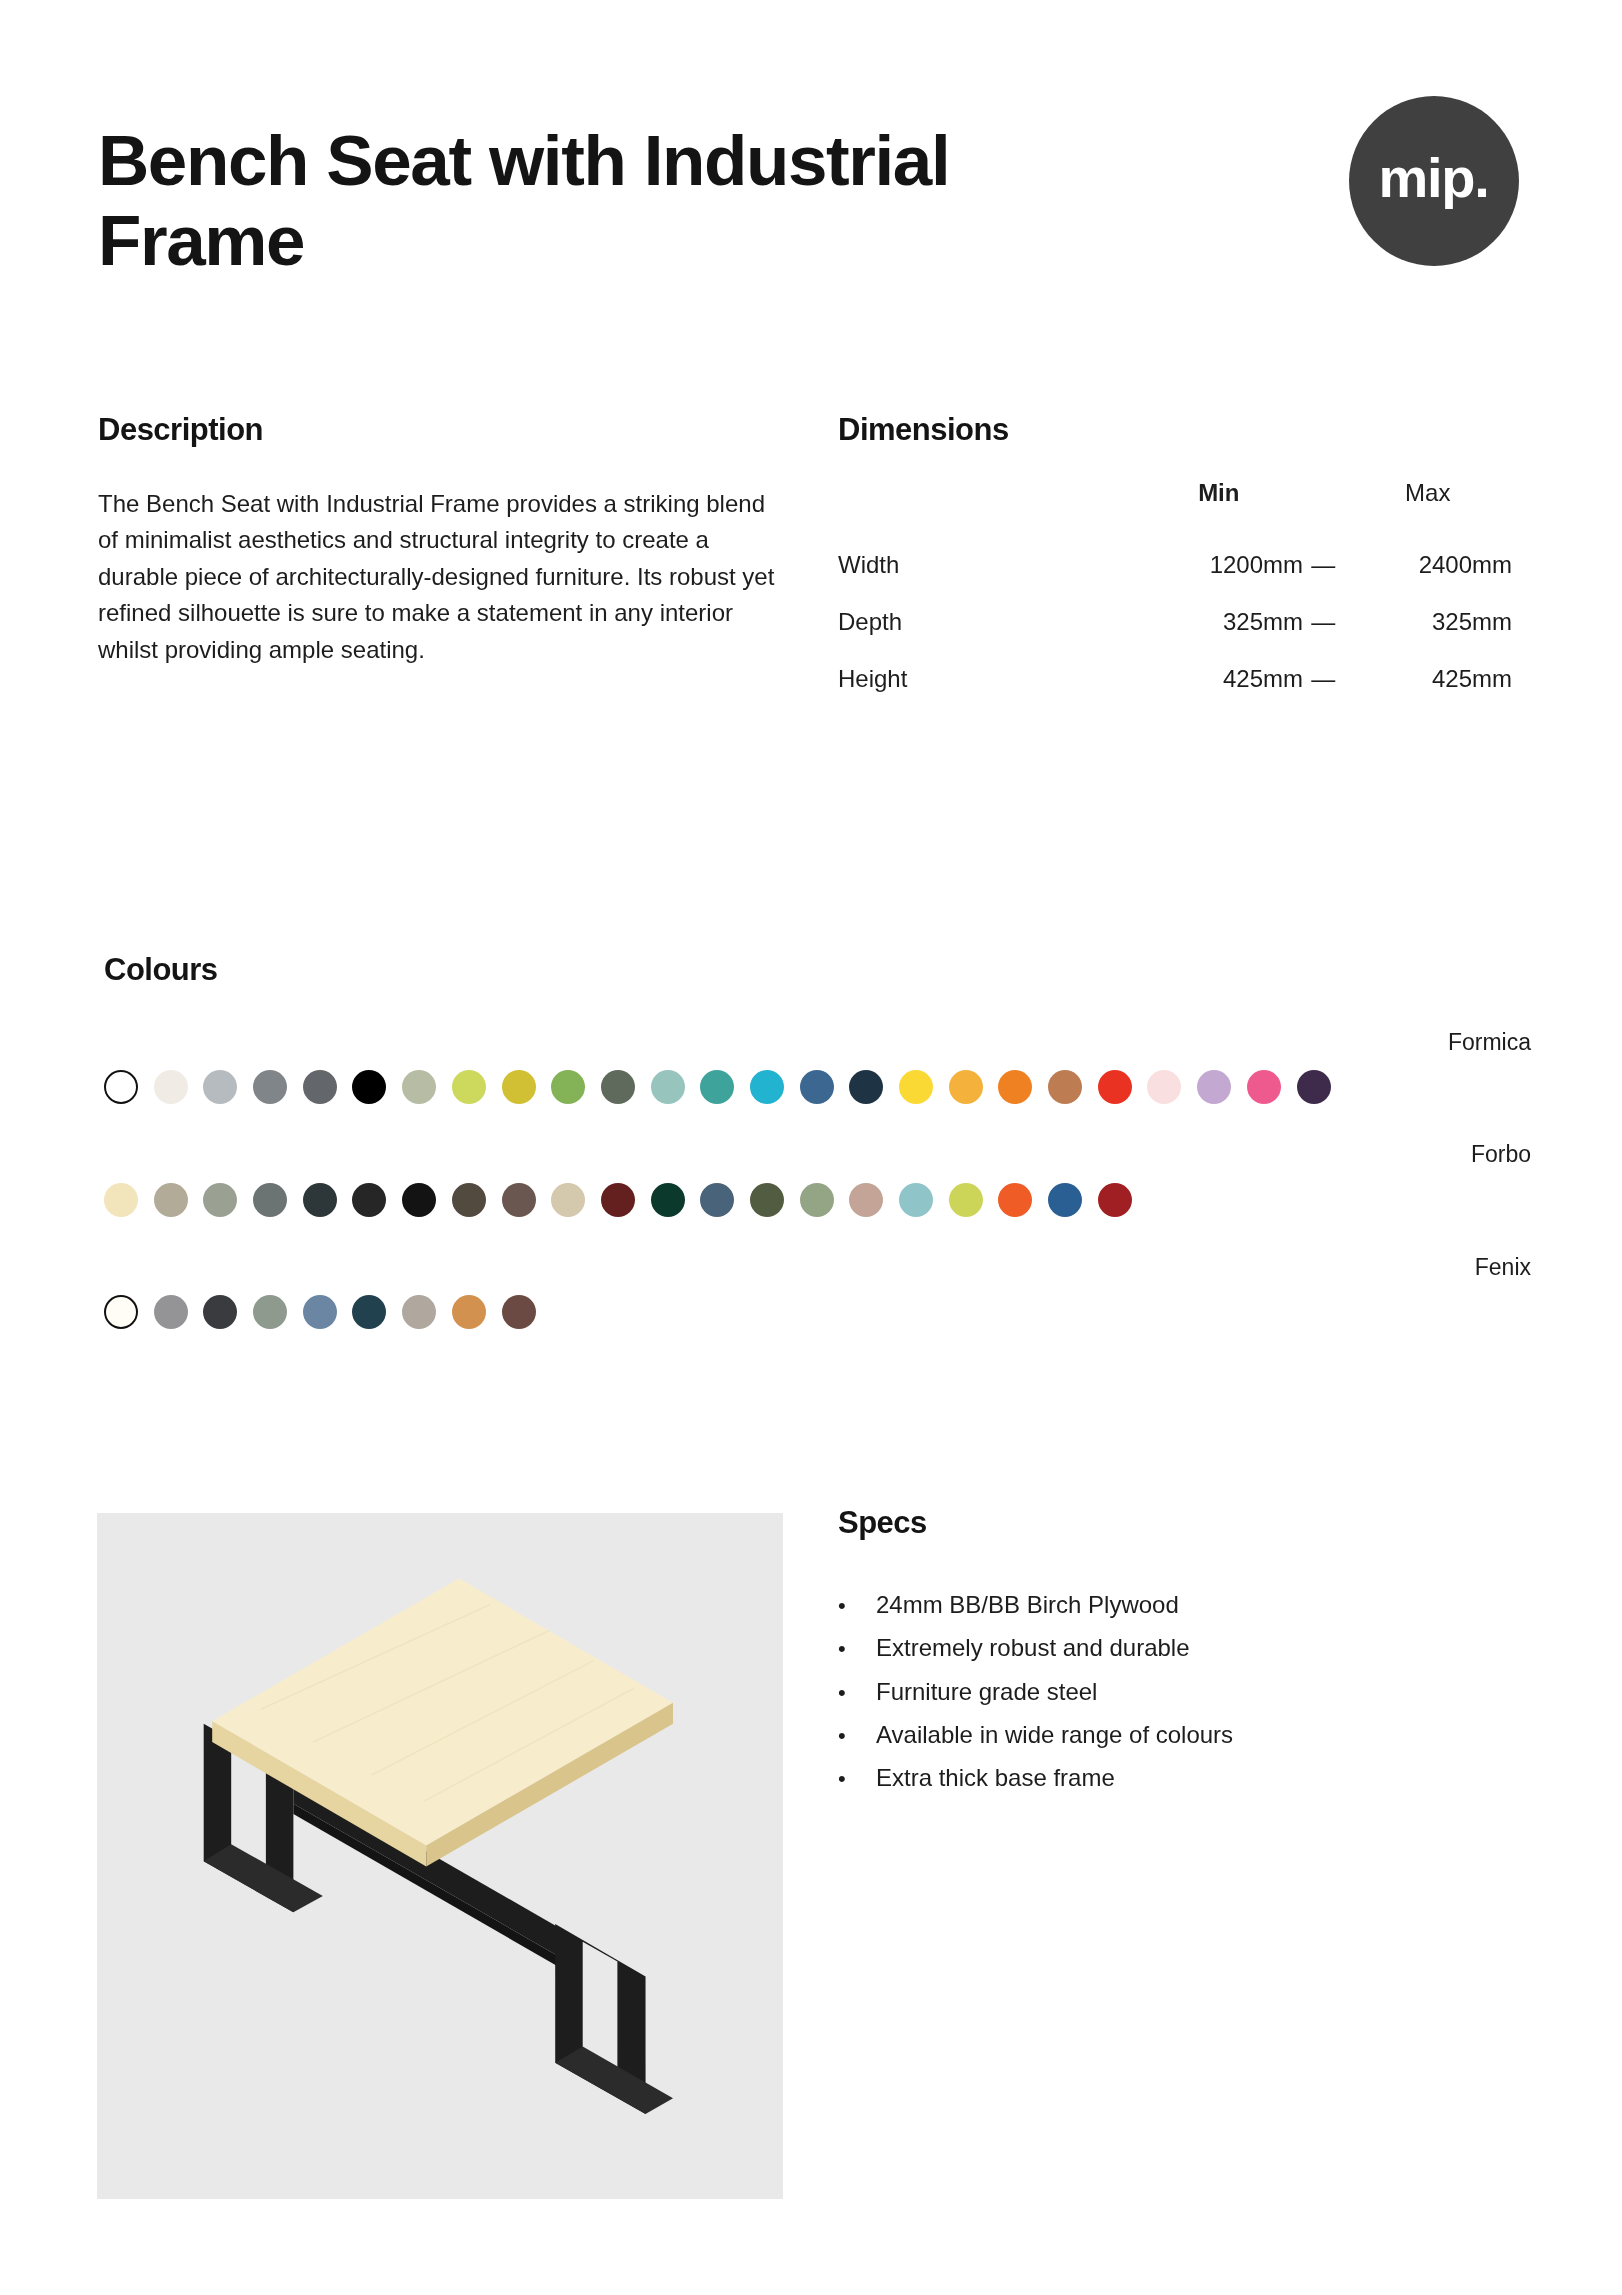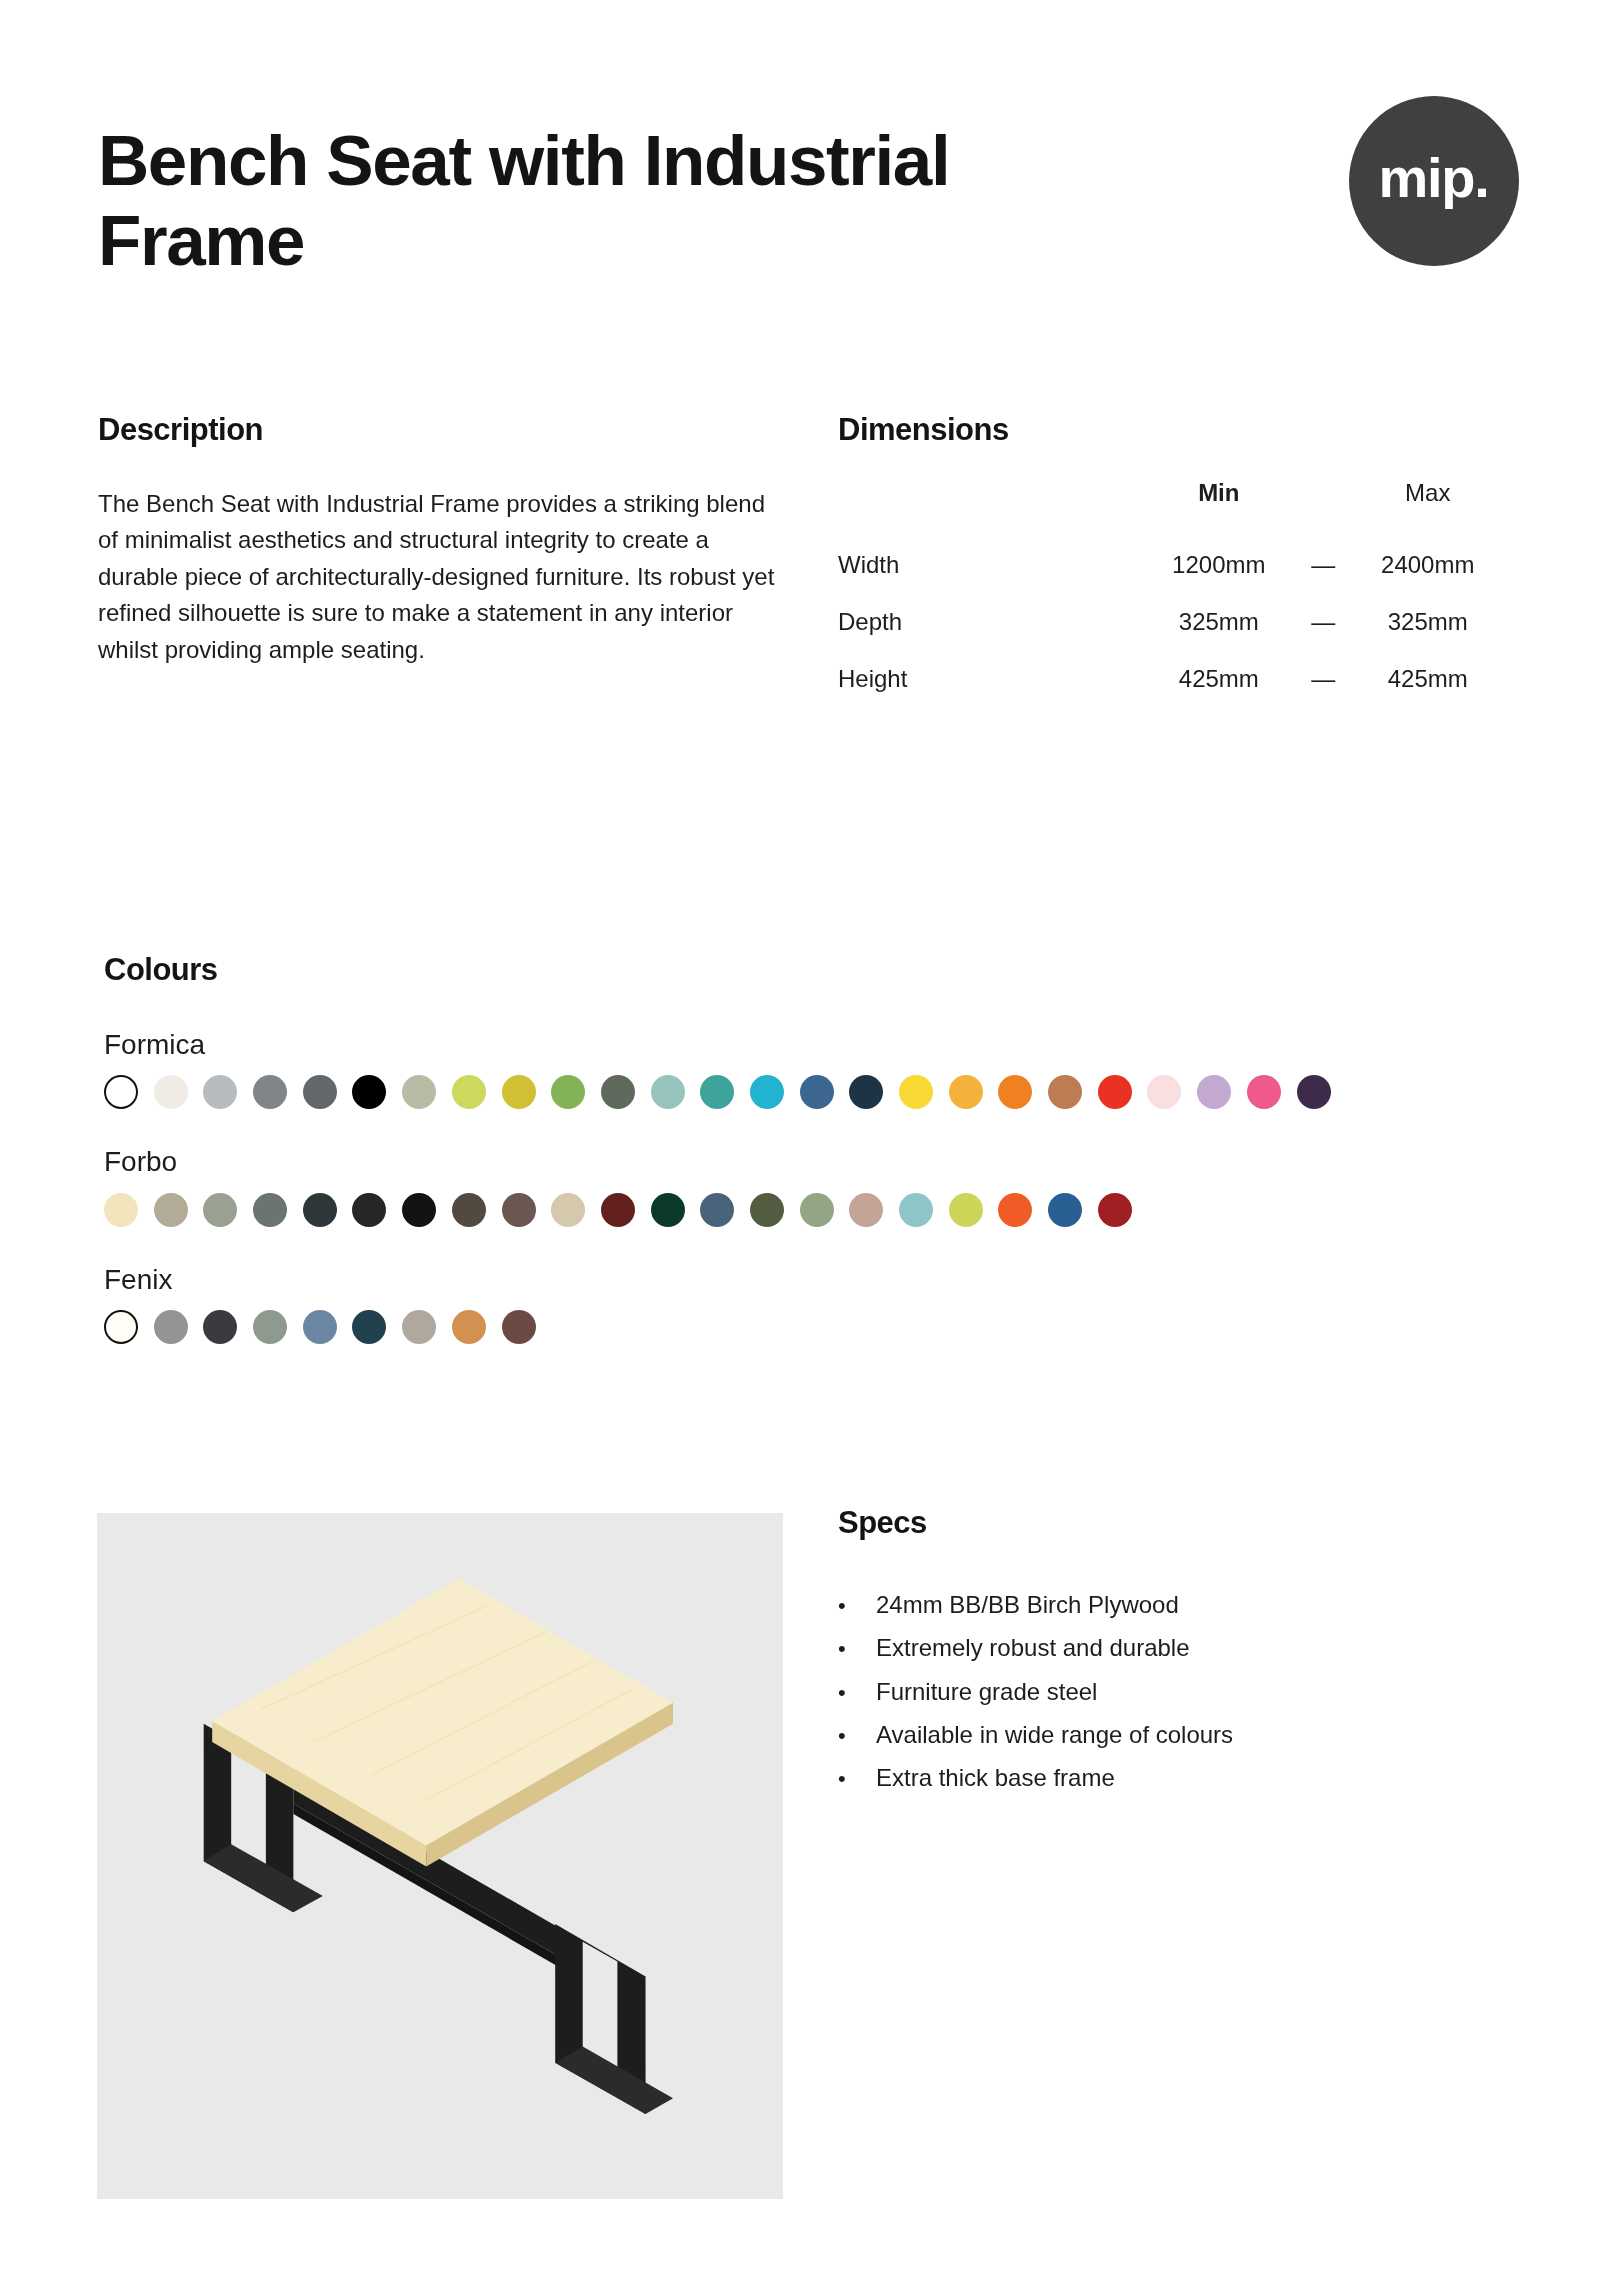--- a/index.html
+++ b/index.html
@@ -104,44 +104,45 @@
     font-weight: 400;
     padding: 0 0 30px 0;
     text-align: center;
   }
   .dim-table th.blank { width: 44%; }
   .dim-table th.col-min { width: 25%; font-weight: bold; }
   .dim-table th.dash-col { width: 6%; }
   .dim-table th.col-max { width: 25%; }
   .dim-table td {
     padding: 14.4px 0;
-    text-align: center;
+    text-align: right;
     white-space: nowrap;
   }
   .dim-table td.dim-label {
     text-align: left;
   }
   .dim-table td.dash {
     text-align: center;
     color: #1d1d1d;
   }
 
   
   .colours-block {
     position: absolute;
     left: 104px;
     top: 952px;
     right: 92px;
   }
   .colour-group { margin-top: 37px; }
   .colour-group:first-of-type { margin-top: 41px; }
   .group-label {
-    font-size: 28px;
+    font-size: 23px;
     color: #1d1d1d;
     margin: 0 0 14.4px 0;
+    text-align: right;
   }
   .swatch-row {
     display: flex;
     flex-wrap: nowrap;
     gap: 15.7px;
   }
   .swatch {
     width: 34px;
     height: 34px;
     border-radius: 50%;

